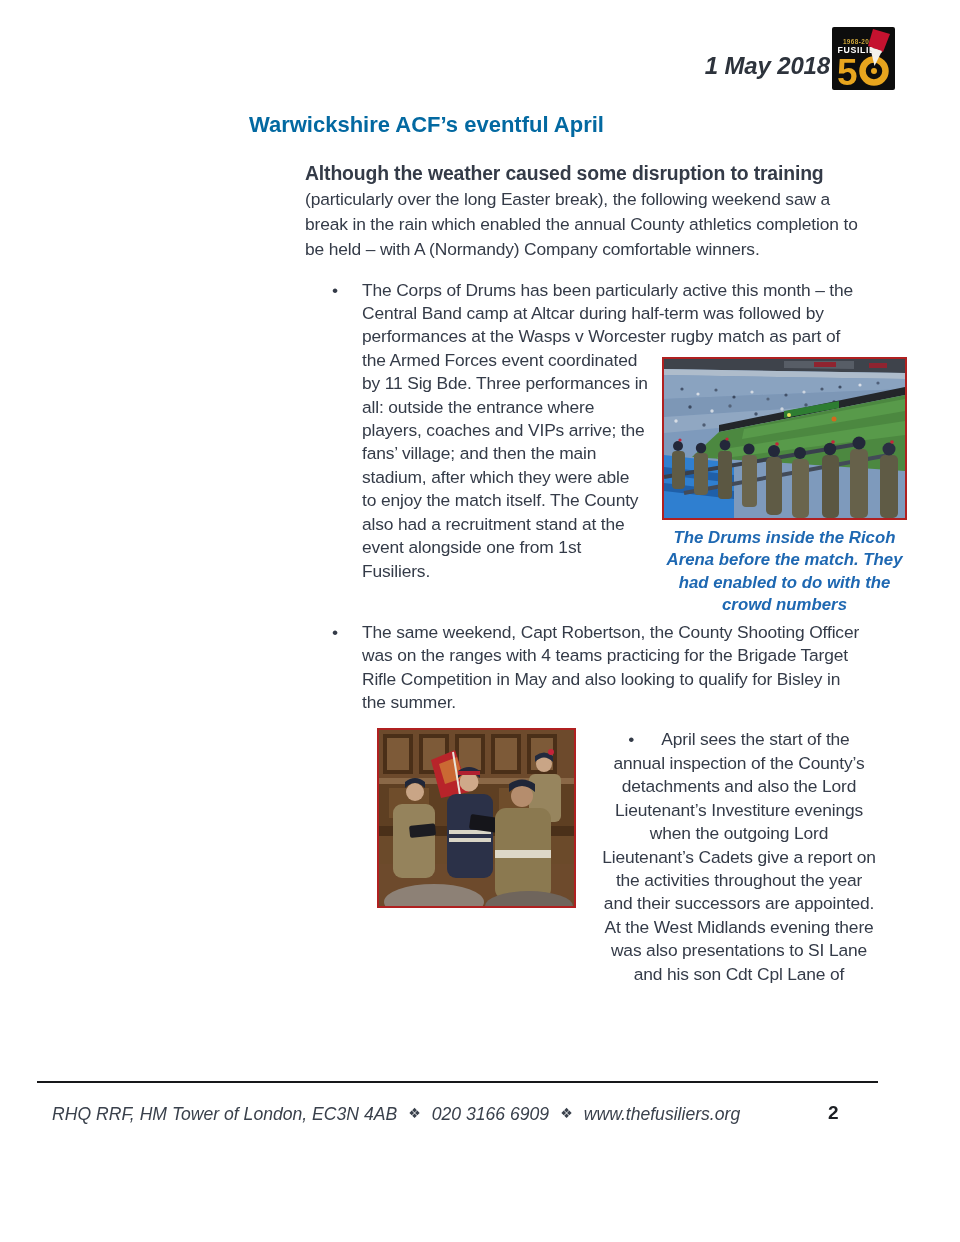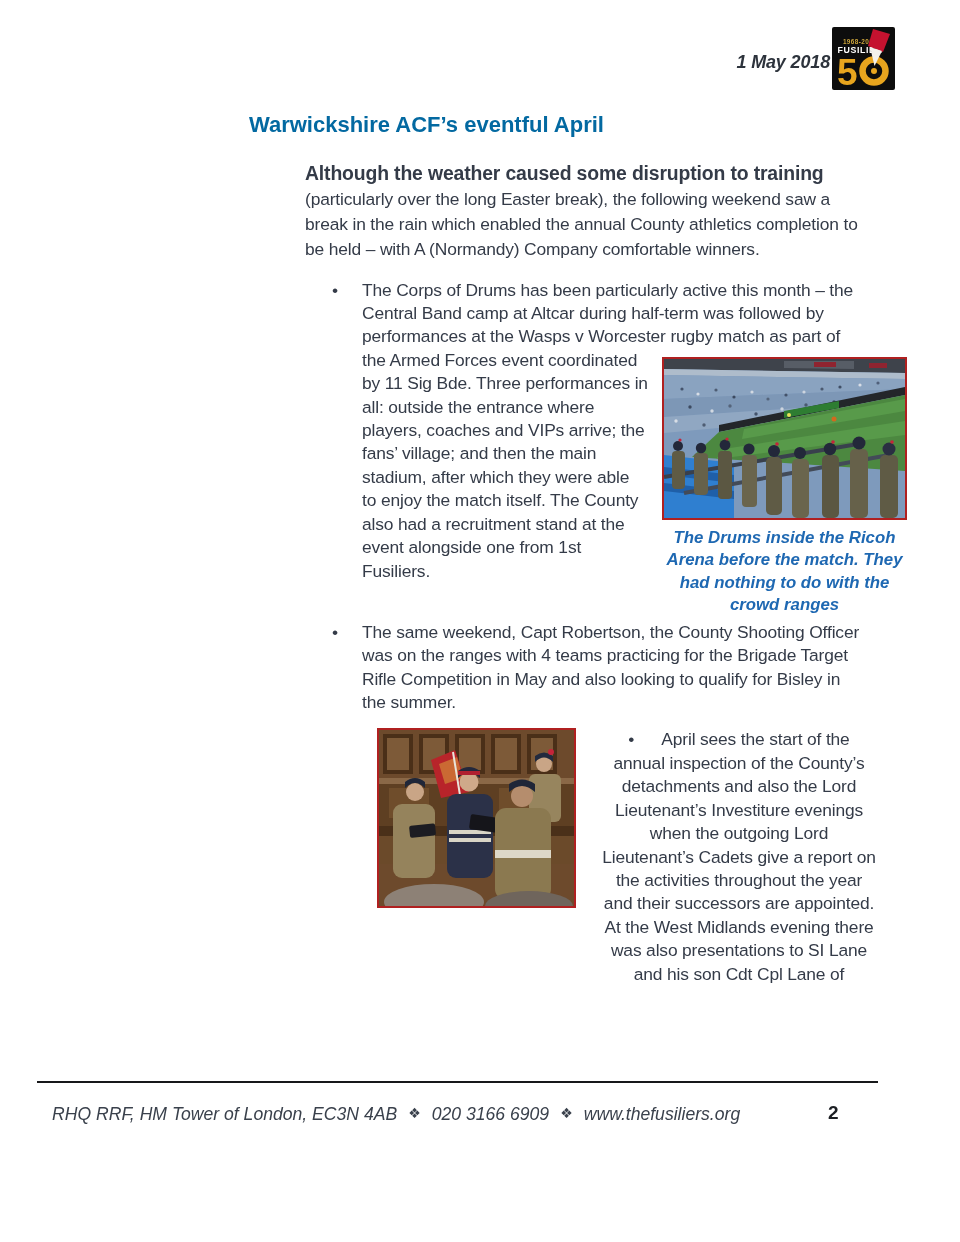--- a/index.html
+++ b/index.html
@@ -4,21 +4,21 @@
 <style>
   html,body { margin:0; padding:0; background:#e8e8e8; }
   .page {
     position:relative; width:960px; height:1242px; margin:0 auto;
     background:#ffffff; overflow:hidden;
     font-family:"Liberation Sans","DejaVu Sans",sans-serif;
     color:#343b48; letter-spacing:-0.15px;
   }
   .date {
     position:absolute; top:52px; left:600px; width:230px; text-align:right;
-    font-size:18px; font-weight:bold; font-style:italic; color:#2d333c;
+    font-size:24px; font-weight:bold; font-style:italic; color:#2d333c;
   }
   .logo { position:absolute; left:832px; top:27px; width:63px; height:63px; }
   .title {
     position:absolute; left:249px; top:112px;
     font-size:22px; font-weight:bold; color:#0369a1; letter-spacing:0;
   }
   .content { position:absolute; left:305px; top:161px; width:557px; font-size:17.4px; line-height:24.9px; }
   .intro .lead { font-weight:bold; font-size:19.4px; }
   .bullets { margin-top:17px; }
   .bullet-item { position:relative; padding-left:57px; line-height:23.4px; }
@@ -165,21 +165,21 @@
                   <rect x="186" y="90" width="18" height="69" rx="5" fill="#66614a"></rect>
                   <circle cx="195" cy="84" r="6.5" fill="#23283a"></circle>
                 </g>
               <g>
                   <rect x="216" y="96" width="18" height="63" rx="5" fill="#5f5b45"></rect>
                   <circle cx="225" cy="90" r="6.5" fill="#2a2f42"></circle>
                   <circle cx="228" cy="83" r="1.8" fill="#c5243a"></circle>
                 </g>
             </g>
           </svg>
-          <span class="caption">The Drums inside the Ricoh Arena before the match. They had nothing to do with the crowd ranges</span>
+          <span class="caption">The Drums inside the Ricoh Arena before the match. They had enabled to do with the crowd numbers</span>
         </span>
         <span>match as part of the Armed Forces event coordinated by 11 Sig Bde. Three performances in all:  outside the entrance where players, coaches and VIPs arrive; the fans’ village;  and then the main stadium, after which they were able to enjoy the match itself. The County also had a recruitment stand at the event alongside one from 1st Fusiliers.</span>
       </div>
 
       <div class="bullet-item b2">
         <span class="bullet-marker">•</span>
         <span>The same weekend, Capt Robertson, the County Shooting Officer was on the ranges with 4 teams practicing for the Brigade Target Rifle Competition in May and also looking to qualify for Bisley in the summer.</span>
       </div>
 
       <div class="section3">

